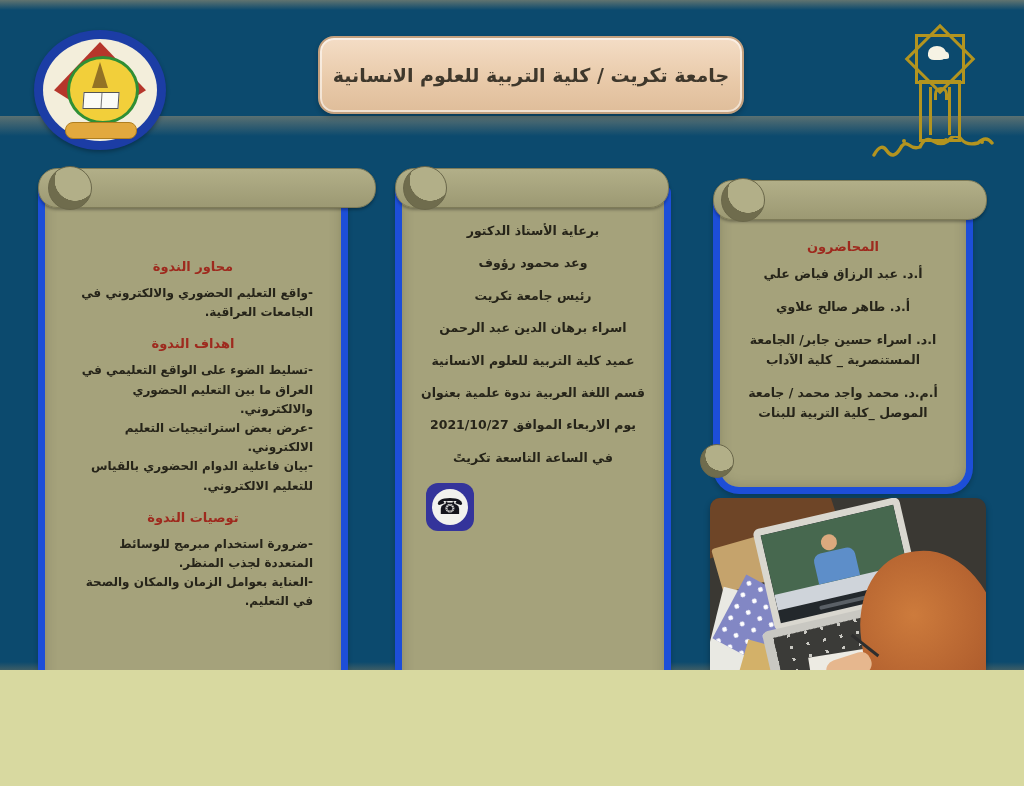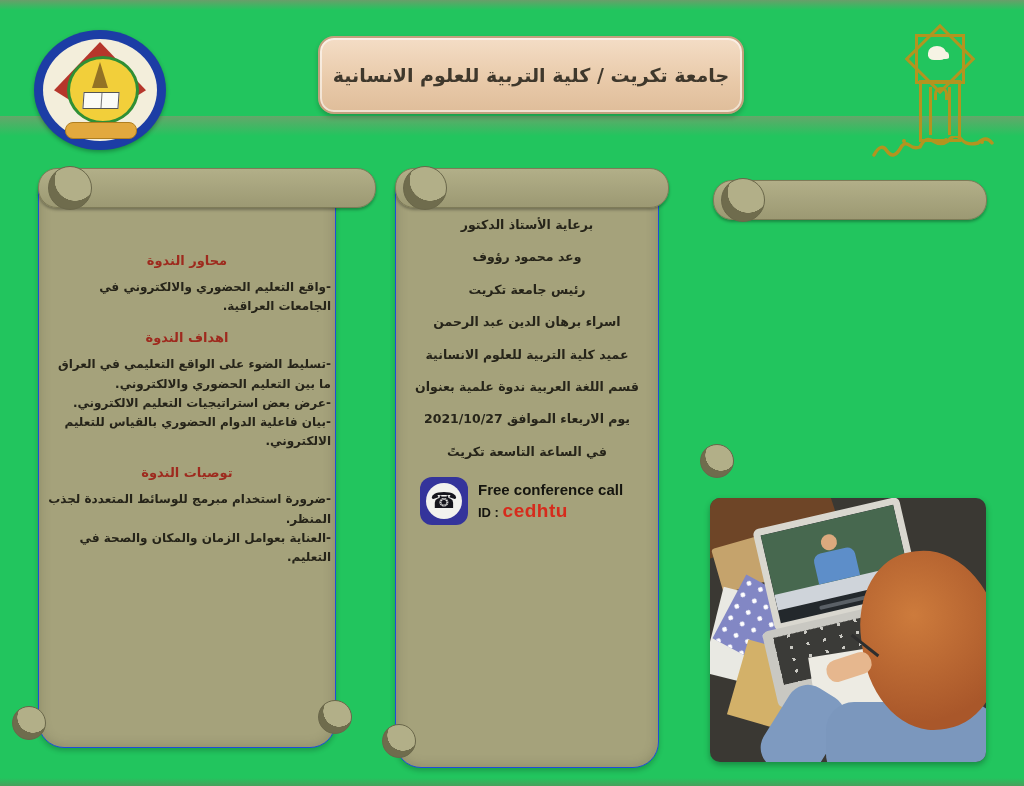--- a/index.html
+++ b/index.html
@@ -1,49 +1,49 @@
 <!DOCTYPE html>
 <html lang="ar"><head>
 <meta charset="utf-8">
 <style>
   html,body{margin:0;padding:0;background:#d8d9a0;}
-  .stage{position:relative;width:1024px;height:786px;overflow:hidden;
-         background:#22c55e;font-family:"DejaVu Sans",sans-serif;}
+  .stage{position:relative;width:1024px;height:670px;overflow:hidden;
+         background:#0c4a6e;font-family:"DejaVu Sans",sans-serif;}
   .top-shade{position:absolute;left:0;top:0;width:100%;height:10px;
     background:linear-gradient(#8f8a70,rgba(143,138,112,0));opacity:.65;}
   .mid-band{position:absolute;left:0;top:116px;width:100%;height:20px;
     background:linear-gradient(#9a8f74,rgba(154,143,116,0));opacity:.55;}
   .bottom-shade{position:absolute;left:0;bottom:0;width:100%;height:8px;
     background:linear-gradient(rgba(120,115,90,0),rgba(120,115,90,.45));}
 
   
   .banner{position:absolute;left:318px;top:36px;width:422px;height:74px;
     border-radius:16px;background:linear-gradient(#f4ddc6,#e8c9a8 60%,#dfbd9a);
     border:2px solid #c2m;border:2px solid #c4a07e;
     box-shadow:inset 0 0 0 2px rgba(255,255,255,.55),0 3px 5px rgba(0,0,0,.22);
     display:flex;align-items:center;justify-content:center;}
   .banner span{font-size:19px;font-weight:bold;color:#3f382c;direction:rtl;}
 
   
   .scroll-bar{position:absolute;height:38px;border-radius:19px;
     background:linear-gradient(#b2af88,#9c9973);border:1px solid #7e7b58;
     box-shadow:0 2px 3px rgba(0,0,0,.3);}
-  .scroll-body{position:absolute;background:#a5a27b;border:1px solid #1d4ed8;
+  .scroll-body{position:absolute;background:#a5a27b;border:7px solid #1d4ed8;
     border-radius:6px 6px 26px 26px;box-shadow:inset 0 0 12px rgba(60,58,40,.25),0 3px 5px rgba(0,0,0,.2);}
   .curl{position:absolute;border-radius:50%;
     background:radial-gradient(circle at 62% 32%,#b2af88 0 52%,#6f6c4d 53% 100%);
     border:1px solid #6a674a;}
   .curl.big{width:42px;height:42px;}
   .curl.sm{width:32px;height:32px;}
 
   .phead{font-size:13px;font-weight:bold;color:#9e2a1e;text-align:center;
     margin:14px 0 10px;direction:rtl;}
   .pitem{font-size:12px;font-weight:bold;color:#262419;direction:rtl;
     text-align:right;line-height:1.6;}
-  .ltext{padding:52px 4px 10px;}
+  .ltext{padding:52px 28px 10px;}
 
   .mline{font-size:12.5px;font-weight:bold;color:#262419;direction:rtl;
     text-align:center;line-height:1.55;margin-bottom:13px;}
   .mline.red{color:#c3261d;margin-top:4px;}
   .mtext{padding:28px 14px 10px;}
 
   .rtext{padding:20px 12px 10px;}
   .ritem{font-size:12.5px;font-weight:bold;color:#262419;direction:rtl;
     text-align:center;line-height:1.6;margin-bottom:13px;}
 
@@ -187,34 +187,36 @@
       <div class="mline">عميد كلية التربية للعلوم الانسانية</div>
       <div class="mline">قسم اللغة العربية  ندوة علمية بعنوان</div>
       <div class="mline">يوم الاربعاء الموافق 2021/10/27</div>
       <div class="mline">في الساعة التاسعة تكريتً</div>
       <div class="conf">
         <div class="phone-ic">
           <div class="disc">
               <span class="glyph">☎</span>
             </div>
         </div>
-        <div class="conf-txt">
-          <div class="conf-l1">Free conference call</div>
-          <div class="conf-l2">
-            <span>ID :</span>
-            <span class="idv">cedhtu</span>
-          </div>
-        </div>
       </div>
     </div>
   </div>
   <div class="scroll-bar" style="left:395px;top:168px;width:272px;"></div>
   <div class="curl big" style="left:403px;top:166px;"></div>
   <div class="curl sm" style="left:382px;top:724px;"></div>
 
+  <div class="scroll-body" style="left:713px;top:198px;width:246px;height:282px;">
+    <div class="rtext">
+      <div class="phead">المحاضرون</div>
+      <div class="ritem">أ.د. عبد الرزاق فياض علي</div>
+      <div class="ritem">أ.د. طاهر صالح علاوي</div>
+      <div class="ritem">ا.د. اسراء حسين جابر/ الجامعة المستنصرية _ كلية الآداب</div>
+      <div class="ritem">أ.م.د. محمد واجد محمد / جامعة الموصل _كلية التربية للبنات</div>
+    </div>
+  </div>
   <div class="scroll-bar" style="left:713px;top:180px;width:272px;"></div>
   <div class="curl big" style="left:721px;top:178px;"></div>
   <div class="curl sm" style="left:700px;top:444px;"></div>
 
   <div class="photo">
     <div class="wood"></div>
     <div class="board"></div>
     <div class="sheet1"></div>
     <div class="dotbook"></div>
     <div class="tanbook"></div>

